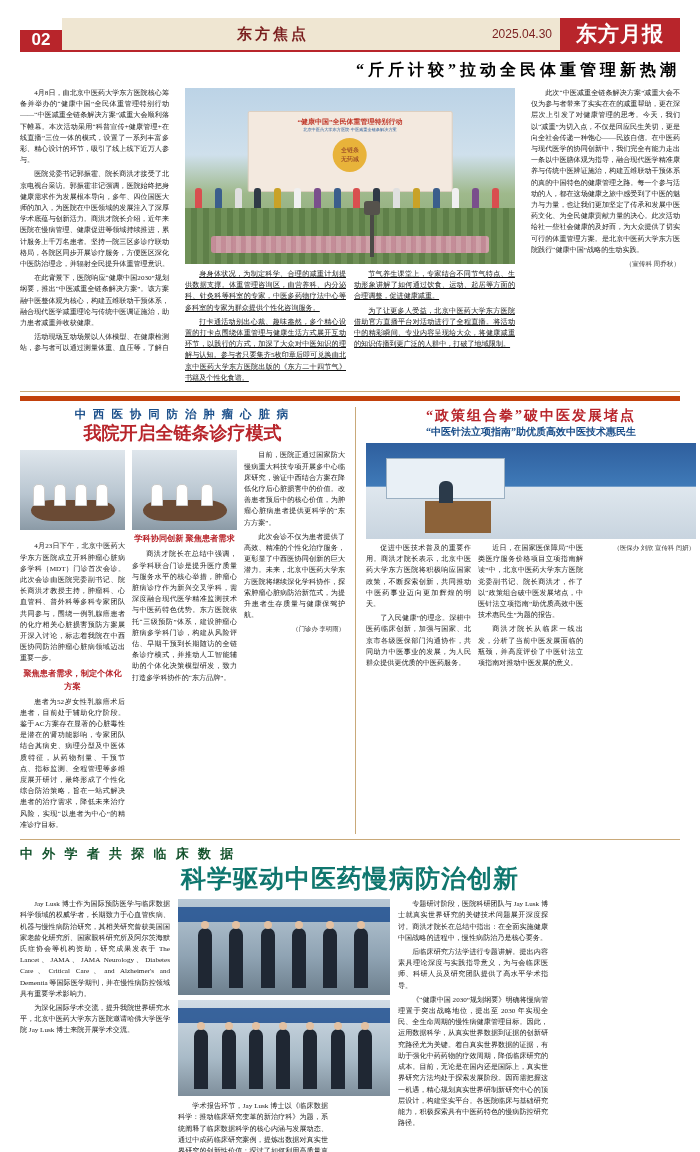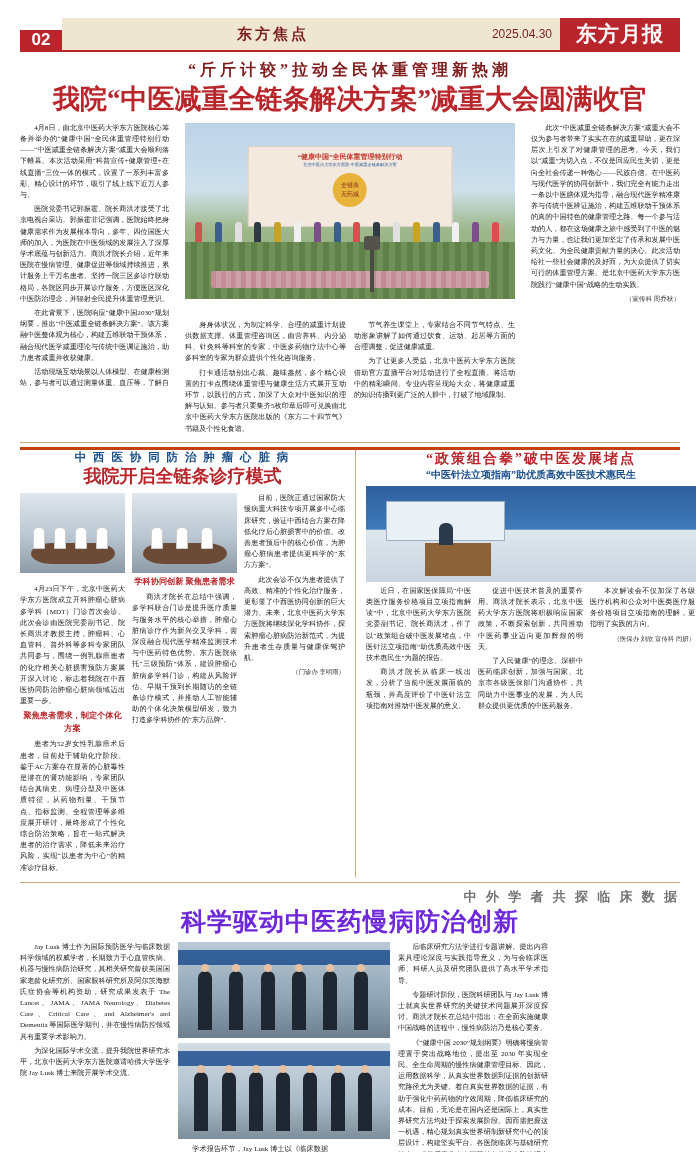--- a/index.html
+++ b/index.html
@@ -48,21 +48,21 @@
     display:flex; align-items:center; justify-content:center;
     font-size:21px; font-weight:bold; letter-spacing:1px;
   }
 
   
   .lead {
     border-bottom:1px solid #c9a97a;
     padding:6px 0 4px 0;
   }
   .lead-kicker {
-    text-align:center; font-size:16px; color:#7f1d1d; font-weight:bold;
+    text-align:right; font-size:16px; color:#000000; font-weight:bold;
     letter-spacing:4px; line-height:1.5;
   }
   .lead-head {
     text-align:center; font-size:27px; color:#b8252b; font-weight:bold;
     letter-spacing:0px; line-height:1.25; margin-top:1px;
     white-space:nowrap;
   }
 
   .lead-body {
     display:flex; gap:16px; padding-top:6px;
@@ -105,27 +105,27 @@
     background:repeating-linear-gradient(90deg,#d98ca8 0 5px,#e7a7bd 5px 10px);
     opacity:.8; border-radius:3px;
   }
   .photo .lamp {
     position:absolute; left:56%; bottom:4%; width:4px; height:46px; background:#4a4a46;
   }
   .photo .lamp:after{
     content:""; position:absolute; left:-6px; top:-10px; width:16px;height:14px;
     background:#55524c; border-radius:3px;
   }
-  .lead-cols2 { display:flex; gap:8px; padding-top:21px; }
+  .lead-cols2 { display:flex; gap:8px; padding-top:5px;text-decoration:underline; }
   .lead-cols2 .col { width:161px; }
 
   .byline { text-align:right; font-size:6.6px; color:#333; margin-top:2px; }
 
   
-  .mid-row { display:flex; gap:10px; border-top:3px solid #c2410c; margin-top:4px;}
+  .mid-row { display:flex; gap:10px; padding-top:6px; border-top:5px solid #c2410c; margin-top:4px;}
   .mid-col { width:330px; }
   .mid-col.left { border-right:1px solid #c9a97a; padding-right:10px; width:336px;}
   .art-kicker { text-align:center; font-size:11.5px; color:#1b4f8a; font-weight:bold; letter-spacing:2px; }
   .art-kicker.red { color:#b8252b; font-size:14px;}
   .art-head { text-align:center; font-size:18px; color:#b8252b; font-weight:bold; letter-spacing:0px; line-height:1.3; }
   .art-sub { text-align:center; font-size:10px; color:#1b4f8a; font-weight:bold; }
 
   .mid-body { display:flex; gap:7px; padding-top:5px; }
   .mid-body .col { width:105px; }
   .mid-photo {
@@ -154,22 +154,22 @@
     position:absolute; left:22%; bottom:38%; width:14px; height:22px;
     background:#2b3a4a; border-radius:6px 6px 0 0;
   }
   .sub-head { text-align:center; color:#b8252b; font-weight:bold; font-size:8.2px; margin:3px 0; }
   .mid-cols2 { display:flex; gap:7px; padding-top:4px; }
   .mid-cols2 .col { width:105px; }
   .credit { text-align:right; font-size:6.4px; color:#333; }
 
   
   .bottom { border-top:1px solid #c9a97a; margin-top:5px; padding-top:5px; }
-  .bottom-kicker { text-align:right; font-size:13px; color:#737373; font-weight:bold; letter-spacing:3px;}
-  .bottom-head { text-align:center; font-size:25px; color:#6d28d9; font-weight:bold; letter-spacing:1px; line-height:1.25;}
+  .bottom-kicker { text-align:left; font-size:13px; color:#14532d; font-weight:bold; letter-spacing:3px;}
+  .bottom-head { text-align:center; font-size:25px; color:#0f766e; font-weight:bold; letter-spacing:1px; line-height:1.25;}
   .bottom-body { display:flex; gap:8px; padding-top:5px; }
   .bottom-body .col { width:150px; }
   .bottom-photos { width:212px; }
   .bphoto {
     width:212px; height:96px; background:linear-gradient(180deg,#c4cfd9,#9aa9b6);
     position:relative; overflow:hidden; margin-bottom:5px;
   }
   .bphoto.one { background:linear-gradient(180deg,#b9c9d6 0%,#8fa3b3 60%,#6d7f8d 100%); }
   .bphoto.two { background:linear-gradient(180deg,#d3dde6 0%,#a9bbc8 60%,#7e8e9b 100%); }
   .bphoto .row-people { position:absolute; left:4%; bottom:8%; width:92%; height:62%; }
@@ -195,21 +195,20 @@
     <div class="page-num">02</div>
     <div class="masthead-mid">
       <div class="section-title">东方焦点</div>
     </div>
     <div class="masthead-date">2025.04.30</div>
     <div class="masthead-logo">东方月报</div>
   </div>
 
   <div class="lead">
     <div class="lead-kicker">“斤斤计较”拉动全民体重管理新热潮</div>
-    <div class="lead-head">我院“中医减重全链条解决方案”减重大会圆满收官</div>
 
     <div class="lead-body">
       <div class="col col-narrow">
         <p>4月8日，由北京中医药大学东方医院核心筹备并举办的“健康中国”全民体重管理特别行动——“中医减重全链条解决方案”减重大会顺利落下帷幕。本次活动采用“科普宣传+健康管理+在线直播”三位一体的模式，设置了一系列丰富多彩、精心设计的环节，吸引了线上线下近万人参与。</p>
         <p>医院党委书记郭振霍、院长商洪才接受了北京电视台采访。郭振霍非记强调，医院始终把身健康需求作为发展根本导向，多年、四位国医大师的加入，为医院在中医领域的发展注入了深厚学术底蕴与创新活力。商洪才院长介绍，近年来医院在慢病管理、健康促进等领域持续推进，累计服务上千万名患者。坚持一院三区多诊疗联动格局，各院区同步开展诊疗服务，方便医区深化中医防治理念，并辐射全民提升体重管理意识。</p>
         <p>在此背景下，医院响应“健康中国2030”规划纲要，推出“中医减重全链条解决方案”。该方案融中医整体观为核心，构建五维联动干预体系，融合现代医学减重理论与传统中医调证施治，助力患者减重并收获健康。</p>
         <p>活动现场互动场景以人体模型、在健康检测站，参与者可以通过测量体重、血压等，了解自</p>
       </div>
 
       <div class="lead-mid">
@@ -302,29 +301,28 @@
     <div class="mid-col">
       <div class="art-kicker red">“政策组合拳”破中医发展堵点</div>
       <div class="art-sub">“中医针法立项指南”助优质高效中医技术惠民生</div>
       <div class="mid-photo stage" style="width:330px;height:96px;margin-top:4px">
         <div class="screen"></div>
         <div class="podium"></div>
         <div class="speaker"></div>
       </div>
       <div class="mid-cols2">
         <div class="col" style="width:105px">
+          <p>促进中医技术普及的重要作用。商洪才院长表示，北京中医药大学东方医院将积极响应国家政策，不断探索创新，共同推动中医药事业迈向更加辉煌的明天。</p>
+          <p>了入民健康”的理念。深耕中医药临床创新，加强与国家、北京市各级医保部门沟通协作，共同助力中医事业的发展，为人民群众提供更优质的中医药服务。</p>
+        </div>
+        <div class="col" style="width:105px">
           <p>近日，在国家医保障局“中医类医疗服务价格项目立项指南解读”中，北京中医药大学东方医院党委副书记、院长商洪才，作了以“政策组合破中医发展堵点，中医针法立项指南”助优质高效中医技术惠民生”为题的报告。</p>
           <p>商洪才院长从临床一线出发，分析了当前中医发展面临的瓶颈，并高度评价了中医针法立项指南对推动中医发展的意义。</p>
         </div>
         <div class="col" style="width:105px">
-          <p>促进中医技术普及的重要作用。商洪才院长表示，北京中医药大学东方医院将积极响应国家政策，不断探索创新，共同推动中医药事业迈向更加辉煌的明天。</p>
-          <p>了入民健康”的理念。深耕中医药临床创新，加强与国家、北京市各级医保部门沟通协作，共同助力中医事业的发展，为人民群众提供更优质的中医药服务。</p>
-        </div>
-        <div class="col" style="width:105px">
-          <p>本次解读会不仅加深了各级医疗机构和公众对中医类医疗服务价格项目立项指南的理解，更指明了实践的方向。</p>
           <div class="credit">（医保办 刘欣 宣传科 闫妍）</div>
         </div>
       </div>
     </div>
   </div>
 
   <div class="bottom">
     <div class="bottom-kicker">中 外 学 者 共 探 临 床 数 据</div>
     <div class="bottom-head">科学驱动中医药慢病防治创新</div>
     <div class="bottom-body">
@@ -354,21 +352,21 @@
               <i style="left:60%"></i>
               <i style="left:74%"></i>
               <i style="left:88%"></i>
           </div>
         </div>
         <div class="col">
           <p>学术报告环节，Jay Lusk 博士以《临床数据科学：推动临床研究变革的新治疗科》为题，系统阐释了临床数据科学的核心内涵与发展动态、通过中成药临床研究案例，提炼出数据对真实世界研究的创新性价值；探讨了如何利用高质量真实世界数据揭示中医药治疗慢病的潜力与机制。</p>
         </div>
       </div>
       <div class="col">
+        <p>专题研讨阶段，医院科研团队与 Jay Lusk 博士就真实世界研究的关键技术问题展开深度探讨。商洪才院长在总结中指出：在全面实施健康中国战略的进程中，慢性病防治乃是核心要务。</p>
         <p>后临床研究方法学进行专题讲解。提出内容素具理论深度与实践指导意义，为与会临床医师、科研人员及研究团队提供了高水平学术指导。</p>
-        <p>专题研讨阶段，医院科研团队与 Jay Lusk 博士就真实世界研究的关键技术问题展开深度探讨。商洪才院长在总结中指出：在全面实施健康中国战略的进程中，慢性病防治乃是核心要务。</p>
         <p>《“健康中国 2030”规划纲要》明确将慢病管理置于突出战略地位，提出至 2030 年实现全民、全生命周期的慢性病健康管理目标。因此，运用数据科学，从真实世界数据到证据的创新研究路径尤为关键。着自真实世界数据的证据，有助于强化中药药物的疗效周期，降低临床研究的成本。目前，无论是在国内还是国际上，真实世界研究方法均处于探索发展阶段。因而需把握这一机遇，精心规划真实世界研制新研究中心的顶层设计，构建坚实平台。各医院临床与基础研究能力，积极探索具有中医药特色的慢病防控研究路径。</p>
 
       </div>
     </div>
   </div>
 
 </div>
 
 </body></html>

